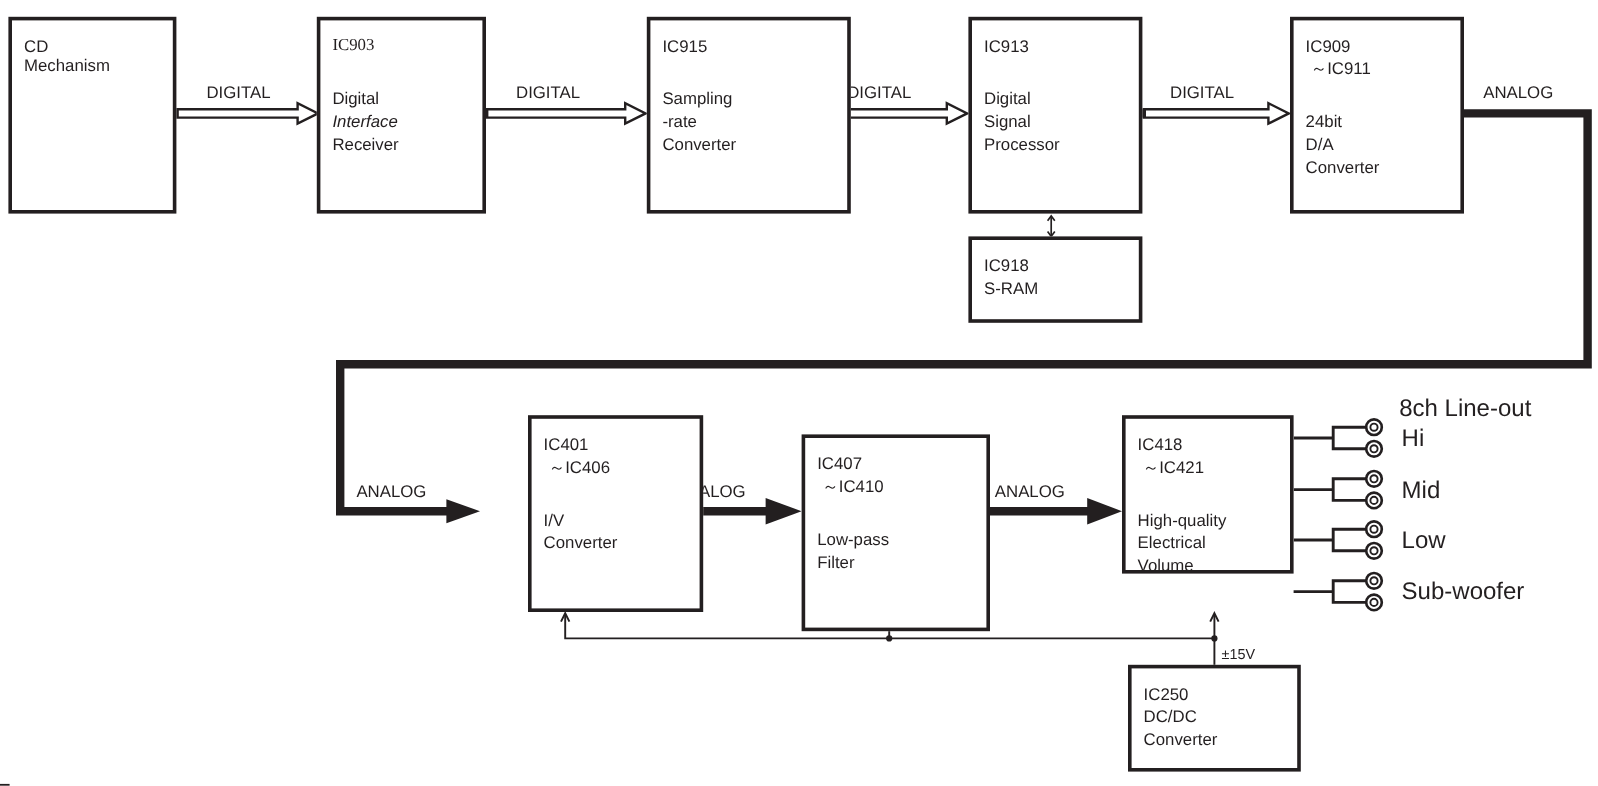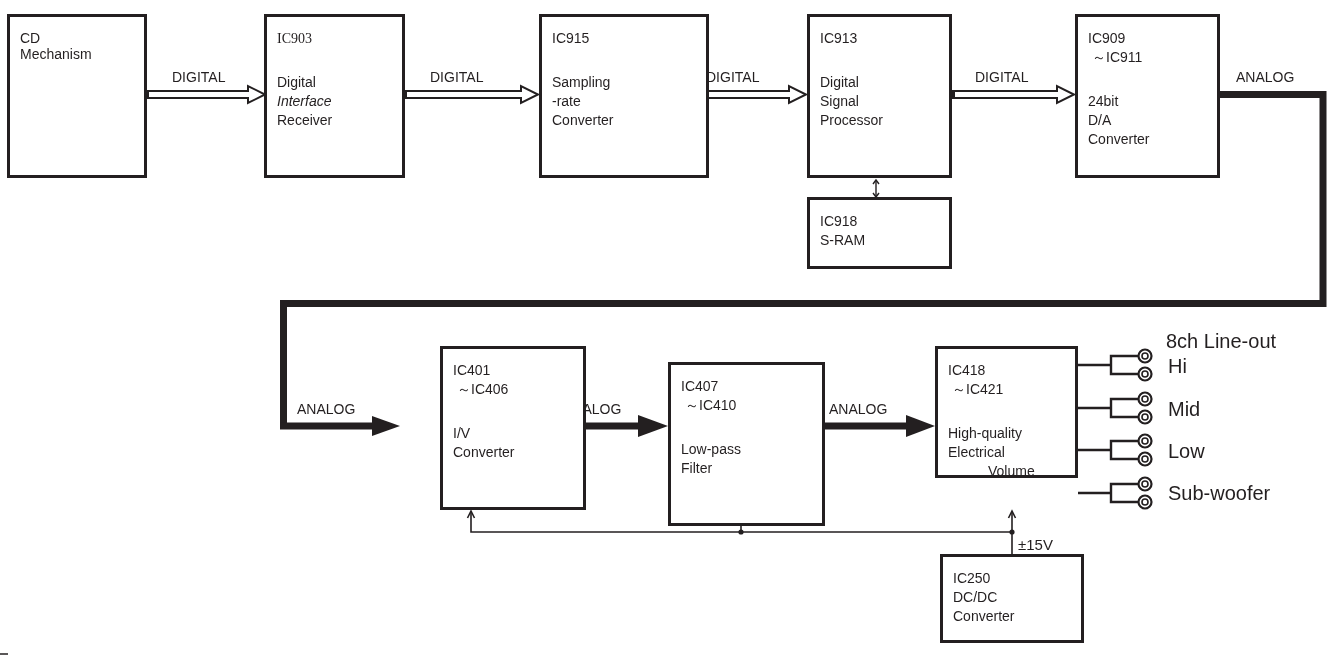--- a/index.html
+++ b/index.html
@@ -100,21 +100,21 @@
 </svg>
 
 <div class="lbl" style="left:172px; top:70px;">DIGITAL</div>
 <div class="lbl" style="left:430px; top:70px;">DIGITAL</div>
 <div class="lbl" style="left:706px; top:70px;">DIGITAL</div>
 <div class="lbl" style="left:975px; top:70px;">DIGITAL</div>
 <div class="lbl" style="left:1236px; top:70px;">ANALOG</div>
 <div class="lbl" style="left:297px; top:402px;">ANALOG</div>
 <div class="lbl" style="left:563px; top:402px;">ANALOG</div>
 <div class="lbl" style="left:829px; top:402px;">ANALOG</div>
-<div class="lbl" style="left:1018px; top:538px; font-size:15px;">±15V</div>
+<div class="lbl" style="left:1018px; top:538px; font-size:12px;">±15V</div>
 
 <div class="box" style="left:7px; top:14px; width:140px; height:164px;">
   <div class="t" style="top:12px;">CD</div>
   <div class="t" style="top:28px;">Mechanism</div>
 </div>
 
 <div class="box" style="left:264px; top:14px; width:141px; height:164px;">
   <div class="t" style="top:12px;font-family:Liberation Serif, serif;">IC903</div>
   <div class="t" style="top:56px;">Digital</div>
   <div class="t" style="top:75px;font-style:italic;">Interface</div>
@@ -160,21 +160,21 @@
   <div class="t" style="top:31px; left:14px;">～IC410</div>
   <div class="t" style="top:75px;">Low-pass</div>
   <div class="t" style="top:94px;">Filter</div>
 </div>
 
 <div class="box" style="left:935px; top:346px; width:143px; height:132px;">
   <div class="t" style="top:12px;">IC418</div>
   <div class="t" style="top:31px; left:14px;">～IC421</div>
   <div class="t" style="top:75px; left:10px;">High-quality</div>
   <div class="t" style="top:94px;">Electrical</div>
-  <div class="t" style="top:113px;margin-left:40px;">Volume</div>
+  <div class="t" style="top:113px;">Volume</div>
 </div>
 
 <div class="box" style="left:940px; top:554px; width:144px; height:89px;">
   <div class="t" style="top:12px;">IC250</div>
   <div class="t" style="top:31px;">DC/DC</div>
   <div class="t" style="top:50px;">Converter</div>
 </div>
 
 <div class="out" style="left:1166px; top:332px;">8ch Line-out</div>
 <div class="out" style="left:1168px; top:357px;">Hi</div>

